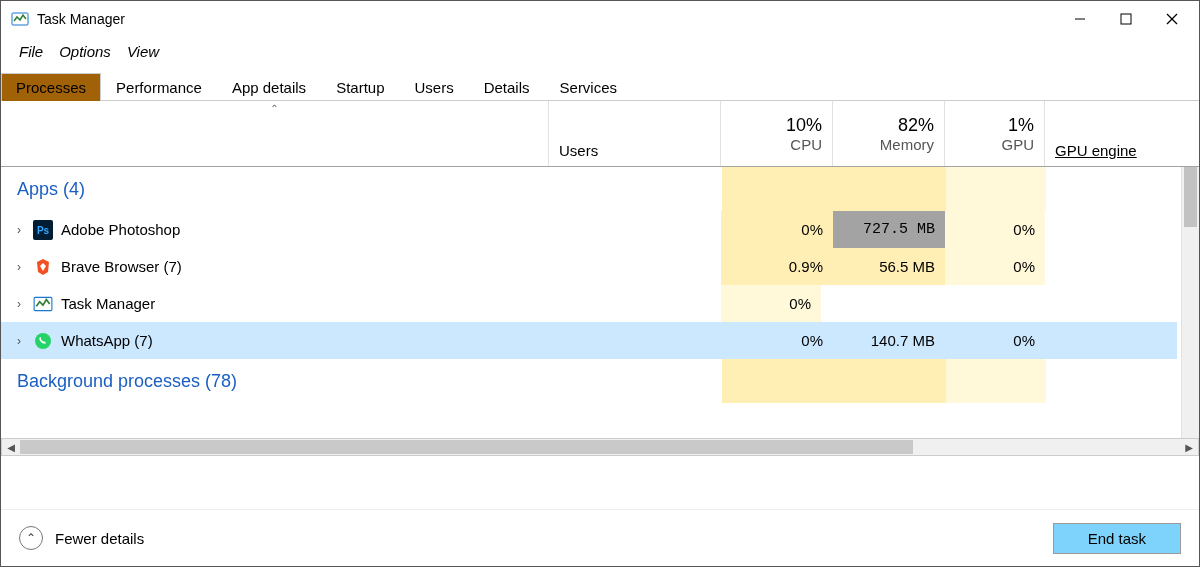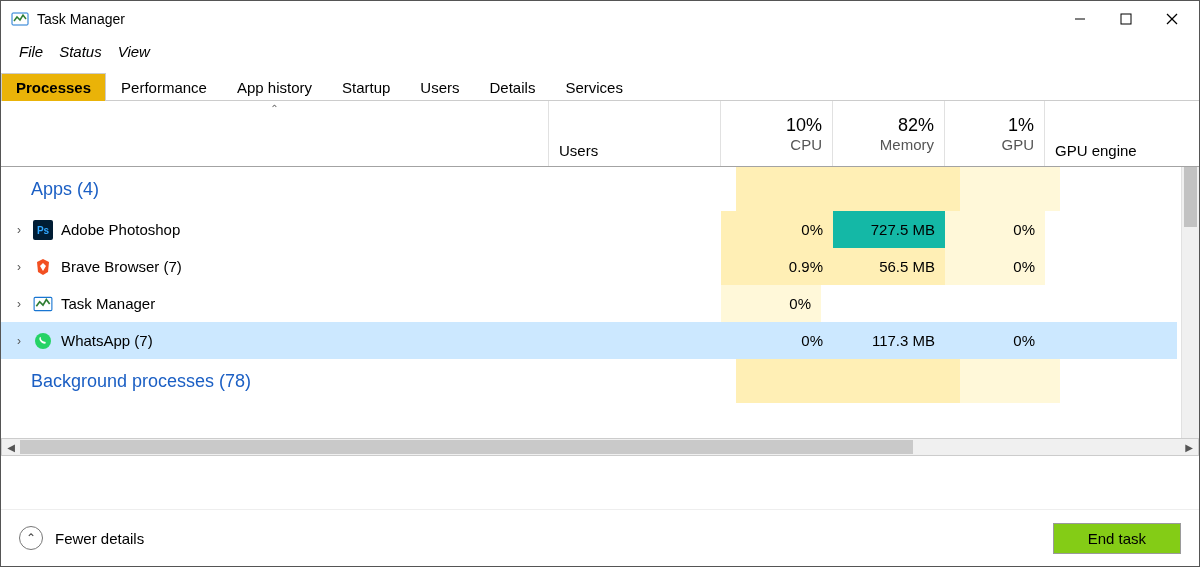--- a/index.html
+++ b/index.html
@@ -14,56 +14,56 @@
 .winbtn svg { pointer-events: none; }
 
 
 .menubar { display: flex; gap: 8px; padding: 4px 10px 10px 14px; font-size: 15px; }
 .menubar span { cursor: pointer; padding: 2px 4px; font-style: italic; }
 
 
 .tablayer { border-bottom: 1px solid #ccc; position: relative; }
 .tabstrip { display: flex; font-size: 15px; position: relative; top: 1px; }
 .tab { padding: 5px 14px; border: 1px solid transparent; border-bottom: none; cursor: pointer; white-space: nowrap; }
-.tab.active { border-color: #ccc; background: #eab308; border-top: 1px solid #ccc; font-weight: bold; }
+.tab.active { border-color: #ccc; background: #a16207; border-top: 1px solid #ccc; }
 
 
 .gridhead { display: flex; height: 66px; border-bottom: 1px solid #a3a3a3; background: #fff; font-size: 15px; }
 .hcell { border-right: 1px solid #e1e1e1; display: flex; flex-direction: column; justify-content: center; padding: 0 10px; position: relative; }
 .hcell.num { align-items: flex-end; }
 .hcell .big { font-size: 18px; }
 .hcell .small { font-size: 15px; color: #555; }
 .namecol { width: 548px; padding-left: 10px; justify-content: flex-end; padding-bottom: 7px; }
 .statuscol { width: 172px; justify-content: flex-end; padding-bottom: 7px; }
 .cpucol { width: 112px; }
 .memcol { width: 112px; }
 .gpucol { width: 100px; }
-.gpu2col { flex: 1 1 auto; border-right: none; justify-content: flex-end; align-items:flex-start; padding-bottom: 7px; }
+.gpu2col { flex: 1 1 auto; border-right: none; justify-content: flex-end; align-items:flex-start; padding-bottom: 7px; text-decoration: underline; }
 .sortcaret { position: absolute; top: 2px; left: 50%; transform: translateX(-50%); font-size: 10px; color: #666; }
 
 
 .body { position: relative; height: 271px; overflow: hidden; }
 .rows { width: 1176px; }
 
-.groupheader { display: flex; align-items: center; height: 44px; padding-left: 30px; color: #1b5fc4; font-size: 18px; }
+.groupheader { display: flex; align-items: center; height: 44px; padding-left: 16px; color: #1b5fc4; font-size: 18px; }
 .row { display: flex; height: 37px; font-size: 15px; align-items: stretch; }
 .row.selected { background: #cce8ff; }
 .rcell { display: flex; align-items: center; }
 .rcell.name { width: 548px; padding-left: 12px; gap: 8px; }
 .rcell.status { width: 172px; }
 .rcell.num { justify-content: flex-end; padding-right: 10px; }
 .rcell.cpu { width: 112px; }
 .rcell.mem { width: 112px; }
 .rcell.gpu { width: 100px; }
 .rcell.gpu2 { flex: 1; }
 
 
 .heat0 { background: #fff8d9; }
 .heat1 { background: #ffefb5; }
-.heat2 { background: #14b8a6; }
+.heat2 { background: #a3a3a3; font-family: Liberation Mono, monospace; }
 
 .chev { width: 12px; color: #555; font-size: 12px; display: inline-flex; justify-content: center; cursor: pointer; }
 .picon { width: 20px; height: 20px; border-radius: 2px; flex-shrink: 0; display:flex; align-items:flex-start; justify-content:center; }
 .groupheader .sp-name { width: 533px; }
 .ghcell { display:flex; align-items:center;}
 .groupheader .sp-status { width: 172px; }
 .groupheader .sp-cpu { width: 112px; }
 .groupheader .sp-mem { width: 112px; }
 .groupheader .sp-gpu { width: 100px; }
 
@@ -74,21 +74,21 @@
 .hscroll .thumb { position: absolute; left: 0; width: 77%; top: 1px; bottom: 1px; background: #c9c9c9; }
 
 
 .vscroll { position: absolute; right: 0; top: 0; bottom: 0; width: 18px; background: #f0f0f0; border-left: 1px solid #e1e1e1; }
 .vscroll .vthumb { position: absolute; top: 0; left: 2px; right: 2px; height: 60px; background: #c2c2c2; }
 
 
 .footer { position:absolute; left:0; right:0; bottom:0; height:57px; display:flex; align-items:center; padding:0 18px; border-top:1px solid #eee; background:#fff; }
 .fewer { display:flex; align-items:center; gap:12px; cursor:pointer; font-size:15px; }
 .fewer .circ { width:24px; height:24px; border-radius:50%; border:1px solid #777; display:flex; align-items:center; justify-content:center; font-size:12px; color:#444; }
-.endbtn { margin-left:auto; padding:6px 34px; border:1px solid #9a9a9a; background:#84cc16; font-size:15px; cursor:pointer; }
+.endbtn { margin-left:auto; padding:6px 34px; border:1px solid #9a9a9a; background:#7dd3fc; font-size:15px; cursor:pointer; }
 </style>
 </head>
 <body>
 
 <div class="titlebar">
   <span class="ico">
     <svg width="18" height="18" viewBox="0 0 18 18">
         <rect x="1" y="3" width="16" height="12" rx="1" fill="#fff" stroke="#1976d2"></rect>
         <polyline points="3,11 6,7 9,10 12,5 15,9" fill="none" stroke="#2e7d32" stroke-width="1.5"></polyline>
       </svg>
@@ -109,29 +109,29 @@
         <svg width="12" height="12">
           <line x1="1" y1="1" x2="11" y2="11" stroke="#000" stroke-width="1.2"></line>
           <line x1="11" y1="1" x2="1" y2="11" stroke="#000" stroke-width="1.2"></line>
         </svg>
       </div>
   </div>
 </div>
 
 <div class="menubar">
   <span>File</span>
-  <span>Status</span>
+  <span>Options</span>
   <span>View</span>
 </div>
 
 <div class="tablayer">
   <div class="tabstrip" id="tabstrip">
       <div class="tab active">Processes</div>
       <div class="tab">Performance</div>
-      <div class="tab">App history</div>
+      <div class="tab">App details</div>
       <div class="tab">Startup</div>
       <div class="tab">Users</div>
       <div class="tab">Details</div>
       <div class="tab">Services</div>
     </div>
 </div>
 
 <div class="gridhead">
   <div class="hcell namecol">
     <span class="sortcaret">⌃</span>
@@ -222,21 +222,21 @@
           <span class="picon">
             <svg width="20" height="20" viewBox="0 0 20 20">
               <circle cx="10" cy="10" r="8" fill="#25d366"></circle>
               <path d="M7 6 C6 7 6 9 8 11 C10 13 12 13 13 12 L12 10.5 C11.5 11 10 10.5 9 9.5 C8 8.5 7.5 7 8 6.5 Z" fill="#fff"></path>
             </svg>
           </span>
           <span>WhatsApp (7)</span>
         </div>
         <div class="rcell status"></div>
         <div class="rcell num cpu">0%</div>
-        <div class="rcell num mem">117.3 MB</div>
+        <div class="rcell num mem">140.7 MB</div>
         <div class="rcell num gpu">0%</div>
         <div class="rcell gpu2"></div>
       </div>
       <div class="groupheader">
         <div class="ghcell sp-name">
           <span>Background processes (78)</span>
         </div>
         <div class="ghcell sp-status"></div>
         <div class="ghcell sp-cpu heat1" style="height:100%"></div>
         <div class="ghcell sp-mem heat1" style="height:100%"></div>

